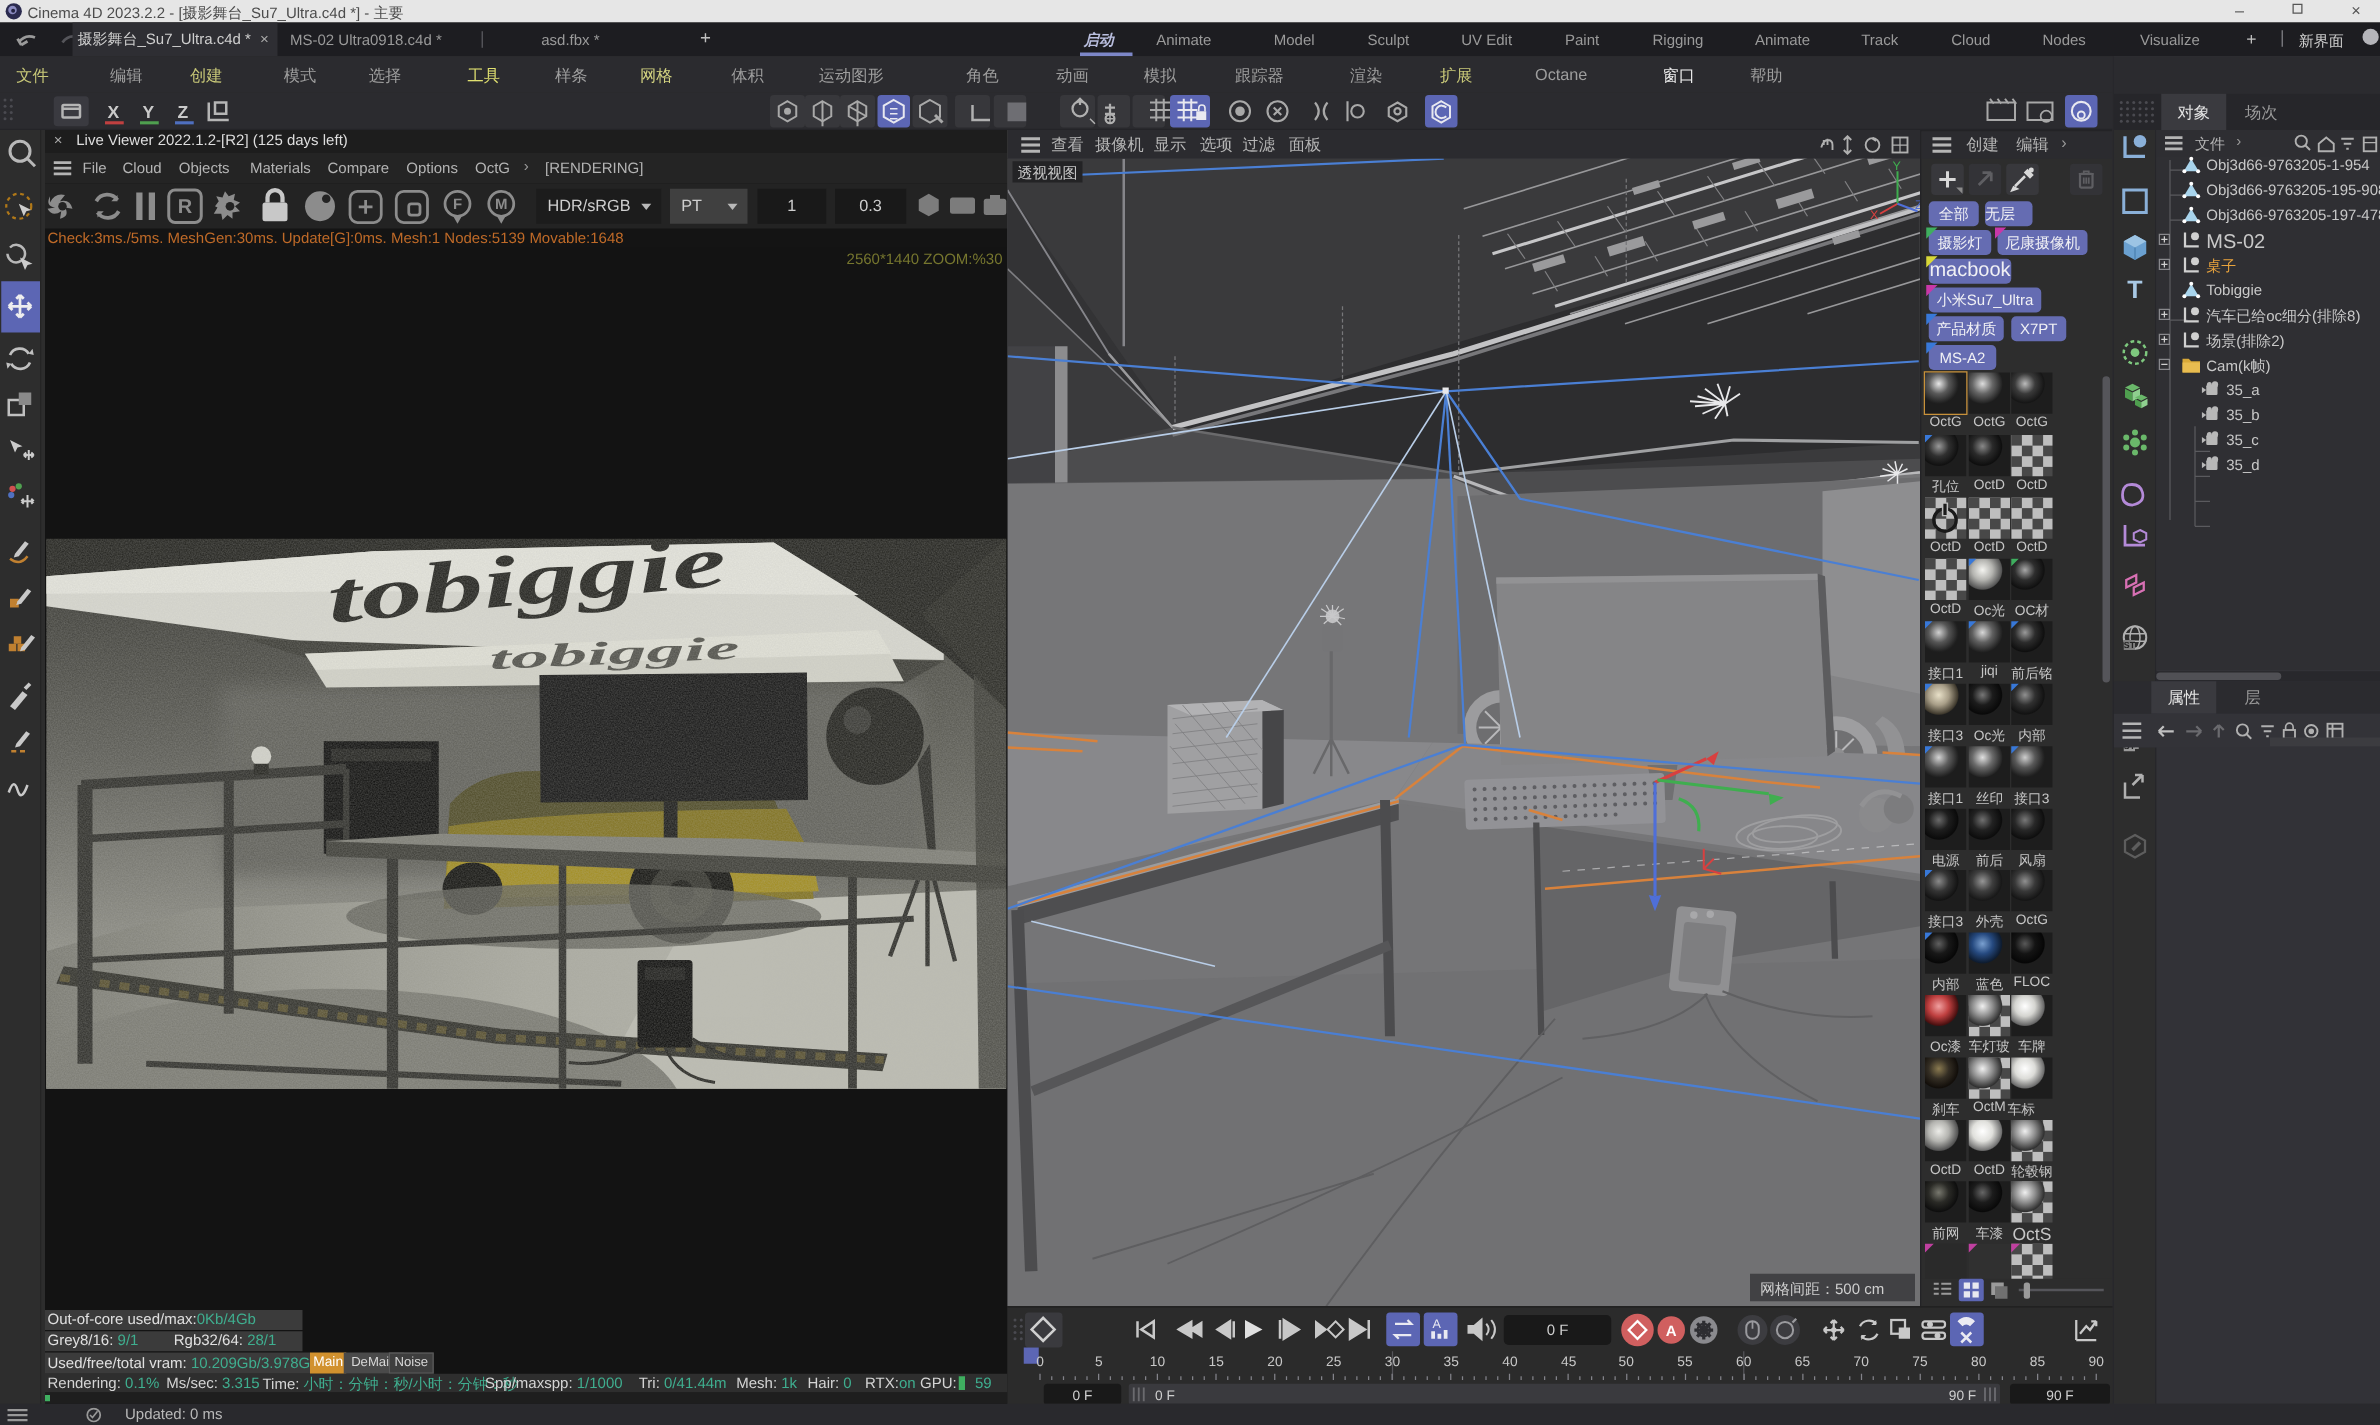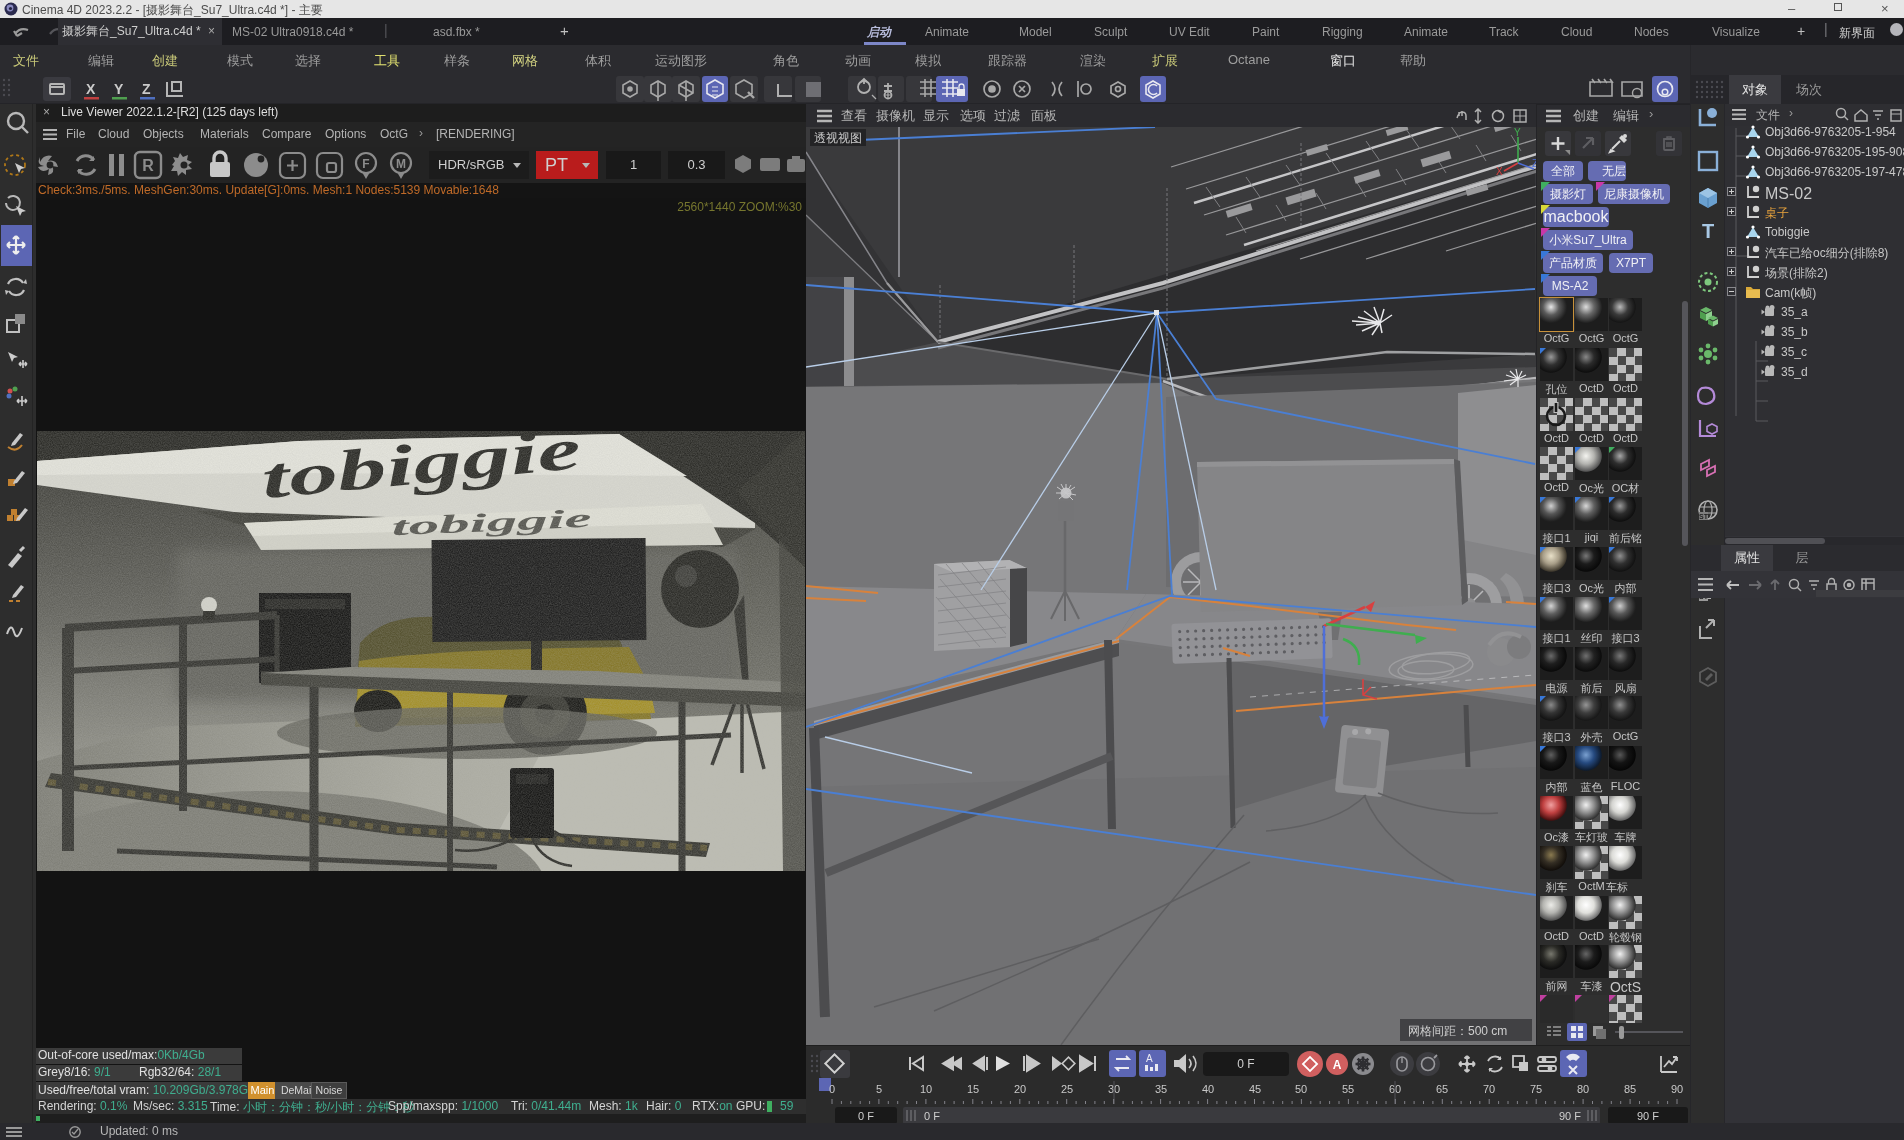--- a/index.html
+++ b/index.html
@@ -322,21 +322,21 @@
               <path d="M-4 9 l4 7 l4 -7" fill="#8c8c8c" stroke="none"></path>
             </g>
         <g transform="translate(365,16)">
               <circle r="10" fill="none" stroke="#8c8c8c" stroke-width="2.2"></circle>
               <text x="0" y="4.5" text-anchor="middle" font-size="12" font-weight="bold" fill="#8c8c8c" font-family="Liberation Sans">M</text>
               <path d="M-4 9 l4 7 l4 -7" fill="#8c8c8c" stroke="none"></path>
             </g>
       </g>
     </svg>
     <div class="abs" style="left:393px;top:4px;width:100px;height:28px;background:#1c1c1c;color:#cfcfcf;font-size:13px;line-height:28px"><span style="padding-left:9px">HDR/sRGB</span><span style="position:absolute;right:8px;top:12px;width:0;height:0;border-left:4px solid transparent;border-right:4px solid transparent;border-top:5px solid #b8b8b8"></span></div>
-    <div class="abs" style="left:500px;top:4px;width:62px;height:28px;background:#b91c1c;color:#cfcfcf;font-size:18px;line-height:28px"><span style="padding-left:9px">PT</span><span style="position:absolute;right:8px;top:12px;width:0;height:0;border-left:4px solid transparent;border-right:4px solid transparent;border-top:5px solid #b8b8b8"></span></div>
+    <div class="abs" style="left:500px;top:4px;width:62px;height:28px;background:#404040;color:#cfcfcf;font-size:13px;line-height:28px"><span style="padding-left:9px">PT</span><span style="position:absolute;right:8px;top:12px;width:0;height:0;border-left:4px solid transparent;border-right:4px solid transparent;border-top:5px solid #b8b8b8"></span></div>
     <div class="abs" style="left:570px;top:4px;width:55px;height:28px;background:#191919;color:#cfcfcf;font-size:13px;line-height:28px;text-align:center">1</div>
     <div class="abs" style="left:632px;top:4px;width:57px;height:28px;background:#191919;color:#cfcfcf;font-size:13px;line-height:28px;text-align:center">0.3</div>
     <svg class="abs" style="left:695px;top:0" width="75" height="36">
       <path d="M12 8 l8 4.5 v9 l-8 4.5 l-8 -4.5 v-9 z" fill="#7c7c7c"></path>
       <rect x="29" y="11" width="20" height="13" rx="2" fill="#7c7c7c"></rect>
       <g fill="#7c7c7c">
             <rect x="56" y="12" width="18" height="13" rx="2"></rect>
             <rect x="61" y="9" width="8" height="4"></rect>
           </g>
     </svg>
@@ -806,21 +806,21 @@
   <div class="abs" style="left:68px;top:26px;width:26px;height:25px;background:#38383c;border-radius:3px"><svg width="26" height="25">
           <path d="M7 18 L15 10 M6 19 l-1 2 l3 -1 z" stroke="#d8d8d8" stroke-width="2" fill="none"></path>
           <path d="M14 7 l5 5 l3 -3 l-5 -5 z" fill="#d8d8d8"></path>
           <circle cx="20" cy="5" r="2" fill="#d8d8d8"></circle>
         </svg></div>
   <div class="abs" style="left:119px;top:26px;width:26px;height:25px;background:#333337;border-radius:3px"><svg width="26" height="25">
           <rect x="8" y="8" width="10" height="11" rx="1" stroke="#5e5e62" stroke-width="1.8" fill="none"></rect>
           <path d="M7 8 h12 M11 8 v-2 h4 v2 M11 11 v5 M13 11 v5 M15 11 v5" stroke="#5e5e62" stroke-width="1.4" fill="none"></path>
         </svg></div>
   <div class="abs" style="left:6px;top:56px;width:40px;height:20px;background:#656cb2;border-radius:4px;color:#f0f0f4;font-size:12px;text-align:center;line-height:20px;overflow:hidden">全部</div>
-      <div class="abs" style="left:51px;top:56px;width:38px;height:20px;background:#656cb2;border-radius:4px;color:#f0f0f4;font-size:12px;text-align:right;line-height:20px;overflow:hidden">无层</div>
+      <div class="abs" style="left:51px;top:56px;width:38px;height:20px;background:#656cb2;border-radius:4px;color:#f0f0f4;font-size:12px;text-align:left;line-height:20px;overflow:hidden">无层</div>
       <div class="abs" style="left:6px;top:79px;width:50px;height:20px;background:#656cb2;border-radius:4px;color:#f0f0f4;font-size:12px;text-align:center;line-height:20px;overflow:hidden">摄影灯</div>
       <div class="abs" style="left:4px;top:77px;width:0;height:0;border-left:9px solid #3fae5f;border-bottom:9px solid transparent"></div>
       <div class="abs" style="left:61px;top:79px;width:72px;height:20px;background:#656cb2;border-radius:4px;color:#f0f0f4;font-size:12px;text-align:center;line-height:20px;overflow:hidden">尼康摄像机</div>
       <div class="abs" style="left:59px;top:77px;width:0;height:0;border-left:9px solid #c838a8;border-bottom:9px solid transparent"></div>
       <div class="abs" style="left:6px;top:102px;width:66px;height:20px;background:#656cb2;border-radius:4px;color:#f0f0f4;font-size:16px;text-align:center;line-height:20px;overflow:hidden">macbook</div>
       <div class="abs" style="left:4px;top:100px;width:0;height:0;border-left:9px solid #d8d838;border-bottom:9px solid transparent"></div>
       <div class="abs" style="left:6px;top:125px;width:90px;height:20px;background:#656cb2;border-radius:4px;color:#f0f0f4;font-size:12px;text-align:center;line-height:20px;overflow:hidden">小米Su7_Ultra</div>
       <div class="abs" style="left:4px;top:123px;width:0;height:0;border-left:9px solid #c838a8;border-bottom:9px solid transparent"></div>
       <div class="abs" style="left:6px;top:148px;width:60px;height:20px;background:#656cb2;border-radius:4px;color:#f0f0f4;font-size:12px;text-align:center;line-height:20px;overflow:hidden">产品材质</div>
       <div class="abs" style="left:4px;top:146px;width:0;height:0;border-left:9px solid #3878d8;border-bottom:9px solid transparent"></div>

